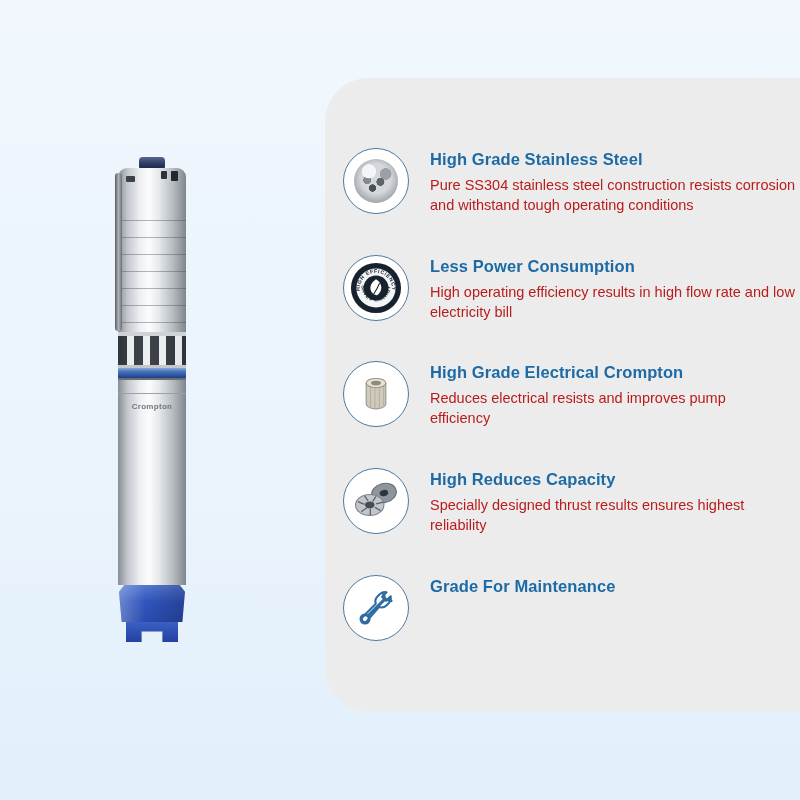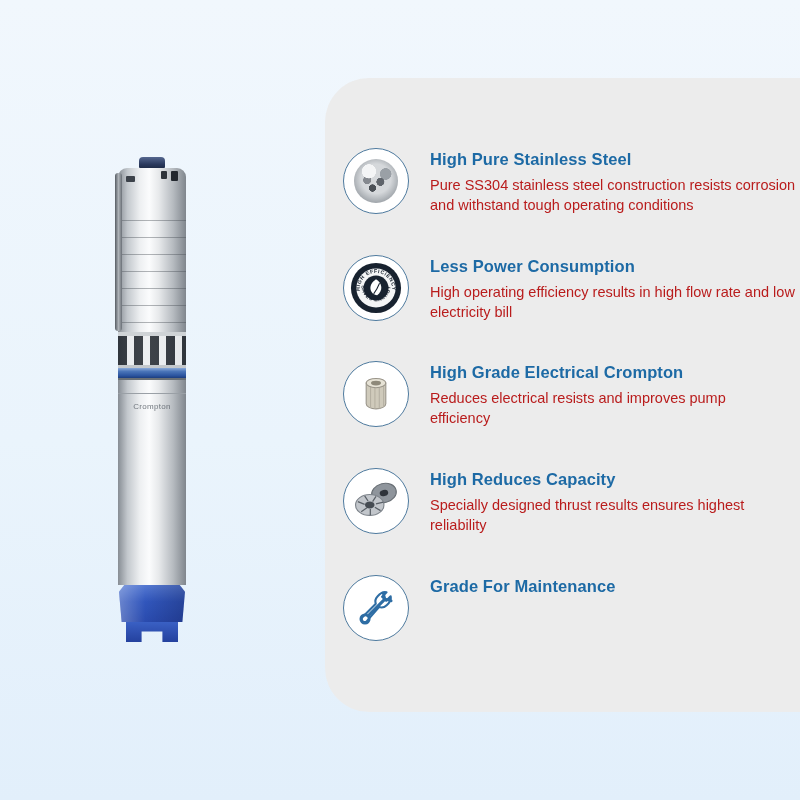--- a/index.html
+++ b/index.html
@@ -69,21 +69,21 @@
   .p-stages{height:128px;
     background:repeating-linear-gradient(180deg,rgba(0,0,0,0) 0 16px,rgba(73,79,86,.42) 16px 17px),var(--metal);}
   .p-inlet{height:36px;box-sizing:border-box;border-top:4px solid #cfd3d6;border-bottom:3px solid #c4c8cc;
     background:repeating-linear-gradient(90deg,rgba(36,41,48,.88) 0 9px,rgba(236,238,240,.92) 9px 16px),var(--metal);}
   .p-ring{height:10px;
     background:linear-gradient(180deg,#8aa9d8 0%,#4a74b8 35%,#2c55a0 75%,#1d3d7e 100%);}
   .p-coupling{height:16px;background:var(--metal);
     border-top:2px solid #6a7076;border-bottom:1px solid #9aa0a6;box-sizing:border-box;}
   .p-motor{position:relative;height:191px;background:var(--metal);}
   .p-brand{position:absolute;top:8px;left:0;right:0;text-align:center;
-    font-size:8px;color:#5d646c;letter-spacing:.3px;opacity:.85;}
+    font-size:8px;color:#5d646c;letter-spacing:.3px;opacity:.85;font-weight:bold;}
   .p-base{width:66px;margin:0 auto;height:37px;
     clip-path:polygon(8% 0,92% 0,100% 18%,96% 100%,4% 100%,0 18%);
     background:linear-gradient(90deg,rgba(255,255,255,.28),rgba(0,0,30,0) 40%,rgba(0,0,30,.22)),
                linear-gradient(180deg,#5579d2 0%,#3156bc 45%,#2a4bae 100%);}
   .p-feet{position:relative;width:52px;margin:0 auto;height:20px;
     clip-path:polygon(0 0,100% 0,100% 100%,70% 100%,70% 48%,30% 48%,30% 100%,0 100%);
     background:linear-gradient(180deg,#3a60c4,#24419e);}
 </style>
 </head>
 <body>
@@ -110,21 +110,21 @@
   </div>
 
   <div class="card">
     <div class="features">
 
       <div class="feature">
         <div class="icon-circle">
           <div class="steel-ball"></div>
         </div>
         <div class="ftext">
-          <p class="ftitle">High Pure Stainless Steel</p>
+          <p class="ftitle">High Grade Stainless Steel</p>
           <p class="fdesc">Pure SS304 stainless steel construction resists corrosion and withstand tough operating conditions</p>
         </div>
       </div>
 
       <div class="feature">
         <div class="icon-circle">
           <svg width="52" height="52" viewBox="0 0 44 44">
             <defs>
               <path id="arc-top" d="M8.2 23 A 13.8 13.8 0 0 1 35.8 23"></path>
               <path id="arc-bot" d="M9.8 21 A 12.2 12.2 0 0 0 34.2 21"></path>

